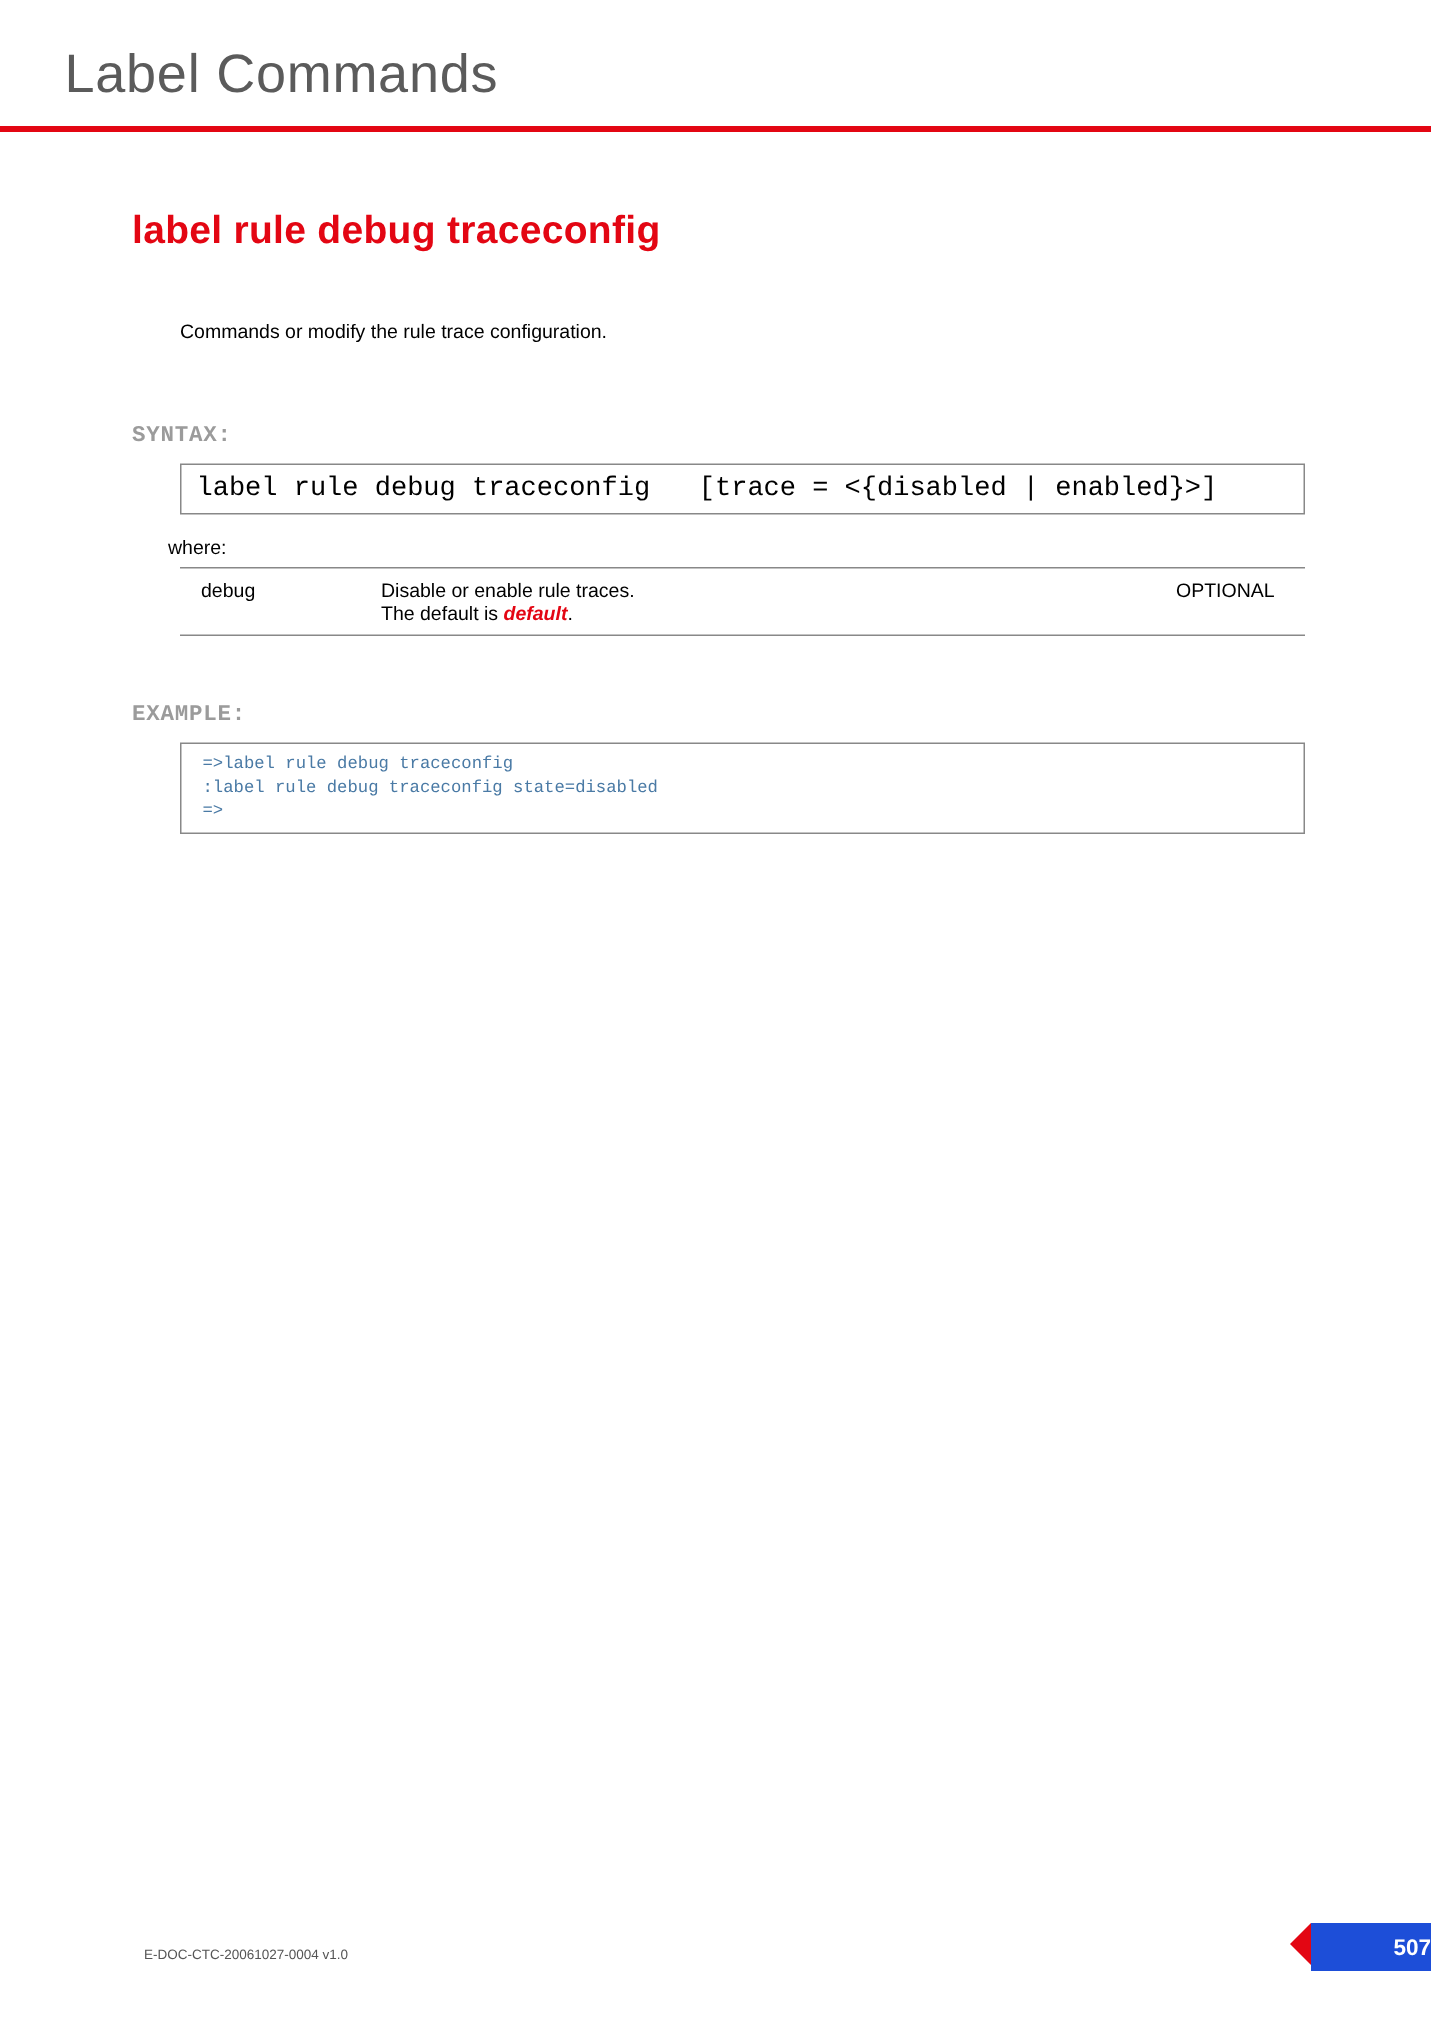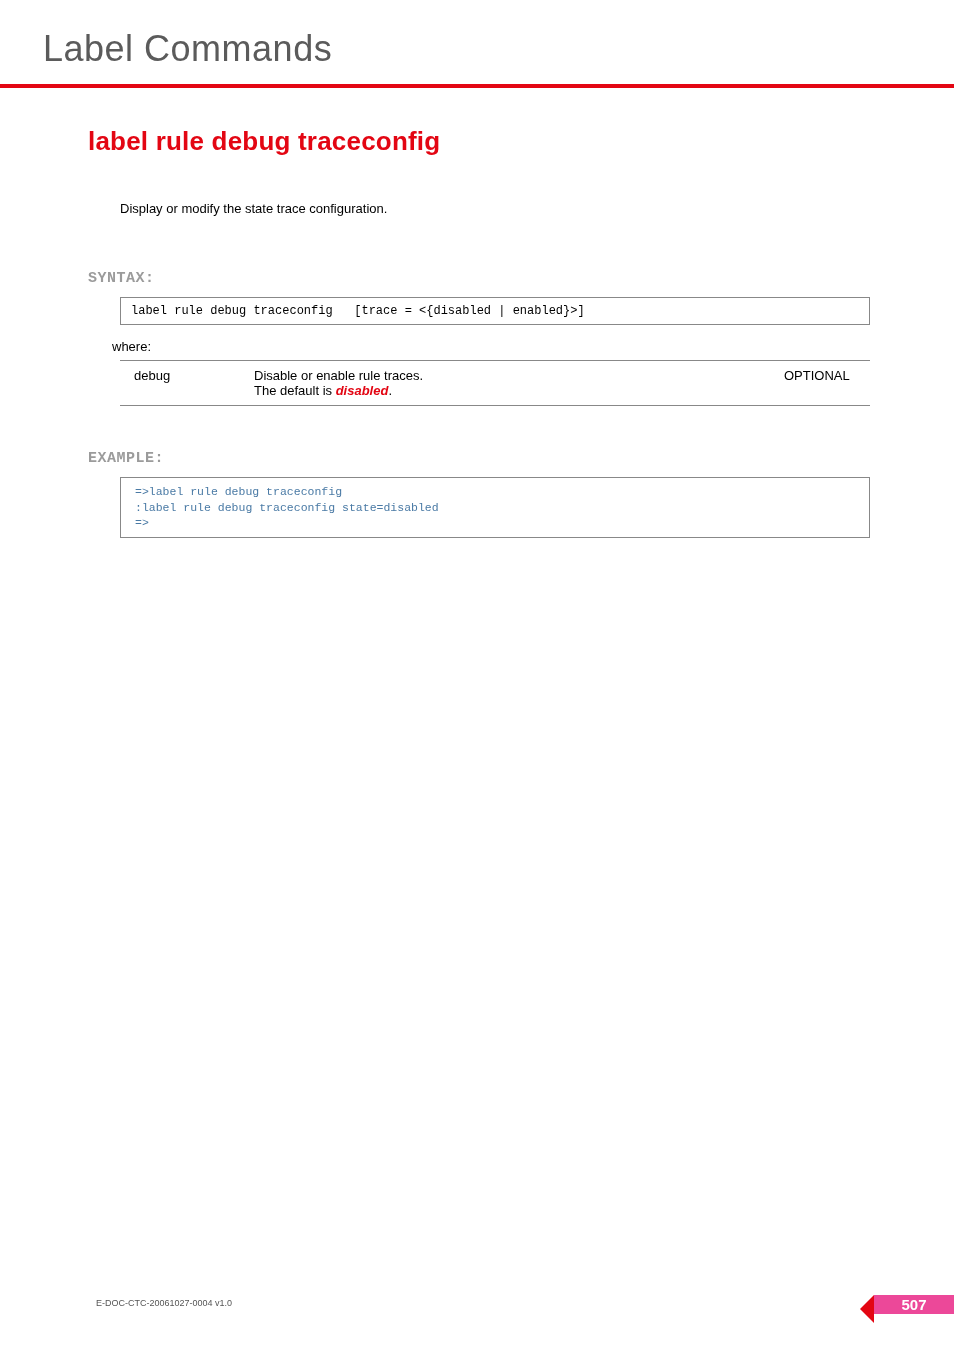--- a/index.html
+++ b/index.html
@@ -24,21 +24,21 @@
     color: #5b5b5b;
     padding: 28px 0 14px 43px;
     letter-spacing: 0.5px;
   }
   .red-rule {
     height: 4px;
     background: #e30613;
     width: 100%;
   }
   .content {
-    padding: 38px 84px 0 88px;
+    padding: 50px 84px 0 88px;
   }
   .cmd-title {
     font-family: "Arial Narrow", Arial, sans-serif;
     font-size: 26px;
     font-weight: 700;
     color: #e30613;
     margin-bottom: 44px;
     letter-spacing: 0.2px;
   }
   .description {
@@ -53,21 +53,21 @@
     font-weight: 700;
     color: #9b9b9b;
     letter-spacing: 0.5px;
     margin-bottom: 10px;
   }
   .syntax-box {
     border: 1px solid #888;
     margin-left: 32px;
     padding: 6px 10px;
     font-family: "Courier New", monospace;
-    font-size: 12px;
+    font-size: 18px;
     color: #000;
     margin-bottom: 14px;
     white-space: pre;
   }
   .where {
     font-size: 13px;
     margin-left: 24px;
     margin-bottom: 6px;
   }
   .param-table {
@@ -114,28 +114,28 @@
     left: 96px;
     bottom: 6px;
     font-size: 9px;
     color: #555;
   }
   .page-badge {
     position: absolute;
     right: 0;
     bottom: 0;
     width: 80px;
-    height: 19px;
-    background: #ec4899;
+    height: 32px;
+    background: #1d4ed8;
     color: #fff;
     font-weight: 700;
     font-size: 15px;
     display: flex;
     align-items: center;
-    justify-content: center;
+    justify-content: flex-end;
   }
   .page-badge::before {
     content: "";
     position: absolute;
     left: -14px;
     top: 0;
     width: 0;
     height: 0;
     border-top: 14px solid transparent;
     border-bottom: 14px solid transparent;
@@ -144,33 +144,33 @@
 </style>
 </head>
 <body>
 
 <div class="page">
   <div class="chapter-title">Label Commands</div>
   <div class="red-rule"></div>
 
   <div class="content">
     <div class="cmd-title">label rule debug traceconfig</div>
-    <div class="description">Display or modify the state trace configuration.</div>
+    <div class="description">Commands or modify the rule trace configuration.</div>
 
     <div class="section-label">SYNTAX:</div>
     <div class="syntax-box">label rule debug traceconfig   [trace = &lt;{disabled | enabled}&gt;]</div>
     <div class="where">where:</div>
 
     <table class="param-table">
       <tbody>
           <tr>
         <td class="name">debug</td>
         <td>
           <span>Disable or enable rule traces.</span><br>
-          <span>The default is </span><span class="default-em">disabled</span><span>.</span>
+          <span>The default is </span><span class="default-em">default</span><span>.</span>
         </td>
         <td class="req">OPTIONAL</td>
       </tr>
     </tbody>
       </table>
 
     <div class="example-area">
       <div class="section-label">EXAMPLE:</div>
       <div class="example-box">=&gt;label rule debug traceconfig
 :label rule debug traceconfig state=disabled

